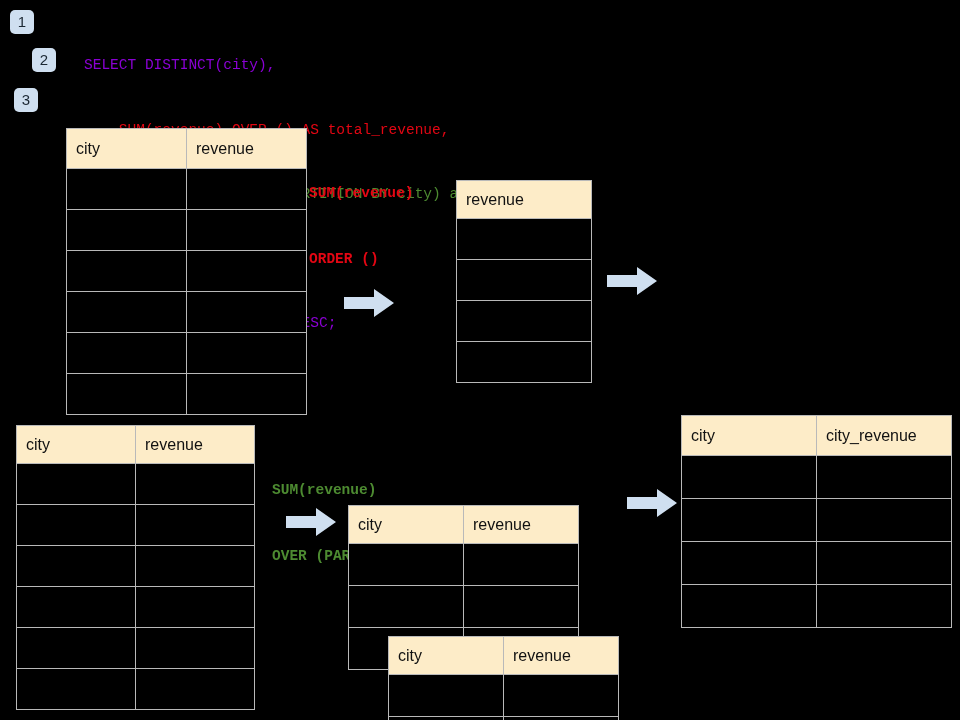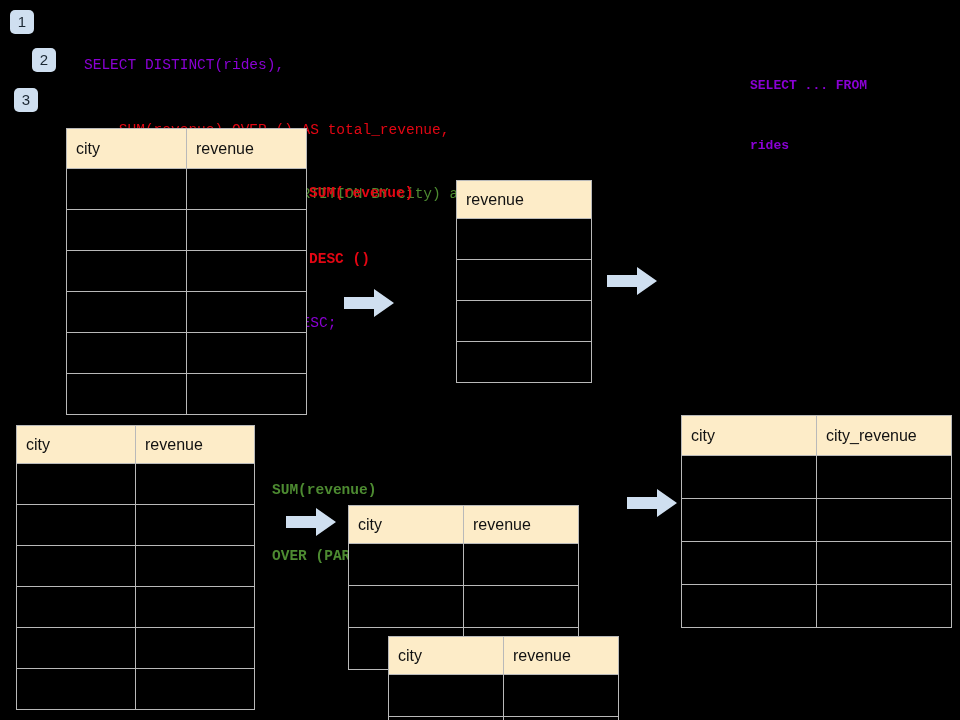--- a/index.html
+++ b/index.html
@@ -90,35 +90,31 @@
 </head>
 <body>
 
 <div id="canvas">
 
   <div class="step-badge" style="left:10px; top:10px;">1</div>
   <div class="step-badge" style="left:32px; top:48px;">2</div>
   <div class="step-badge" style="left:14px; top:88px;">3</div>
 
   <div class="sql-block" style="left:84px; top:12px;">
-    <span class="sql-line" style="color:#8a00d4">SELECT DISTINCT(rides),</span>
+    <span class="sql-line" style="color:#8a00d4">SELECT DISTINCT(city),</span>
     <span class="sql-line" style="color:#e30613">    SUM(revenue) OVER () AS total_revenue,</span>
     <span class="sql-line" style="color:#4d8b31">    SUM(revenue) OVER (PARTITION BY city) as city_revenue</span>
     <span class="sql-line" style="color:#8a00d4">  FROM rides</span>
     <span class="sql-line" style="color:#8a00d4">  ORDER by city_revenue DESC;</span>
   </div>
 
-  <div class="annot" style="left:750px; top:36px; color:#8a00d4; font-size:13px; line-height:20px;">
-    <span class="aline">SELECT ... FROM</span>
-    <span class="aline">rides</span>
-  </div>
 
   <div class="annot" style="left:309px; top:138px; color:#e30613;">
     <span class="aline">SUM(revenue)</span>
-    <span class="aline">DESC ()</span>
+    <span class="aline">ORDER ()</span>
   </div>
 
   <div class="annot" style="left:272px; top:435px; color:#4d8b31;">
     <span class="aline">SUM(revenue)</span>
     <span class="aline">OVER (PARTITION</span>
   </div>
 
   <table class="tbl" style="left:66px; top:128px; width:240px;">
     <colgroup>
         <col style="width:120px">

